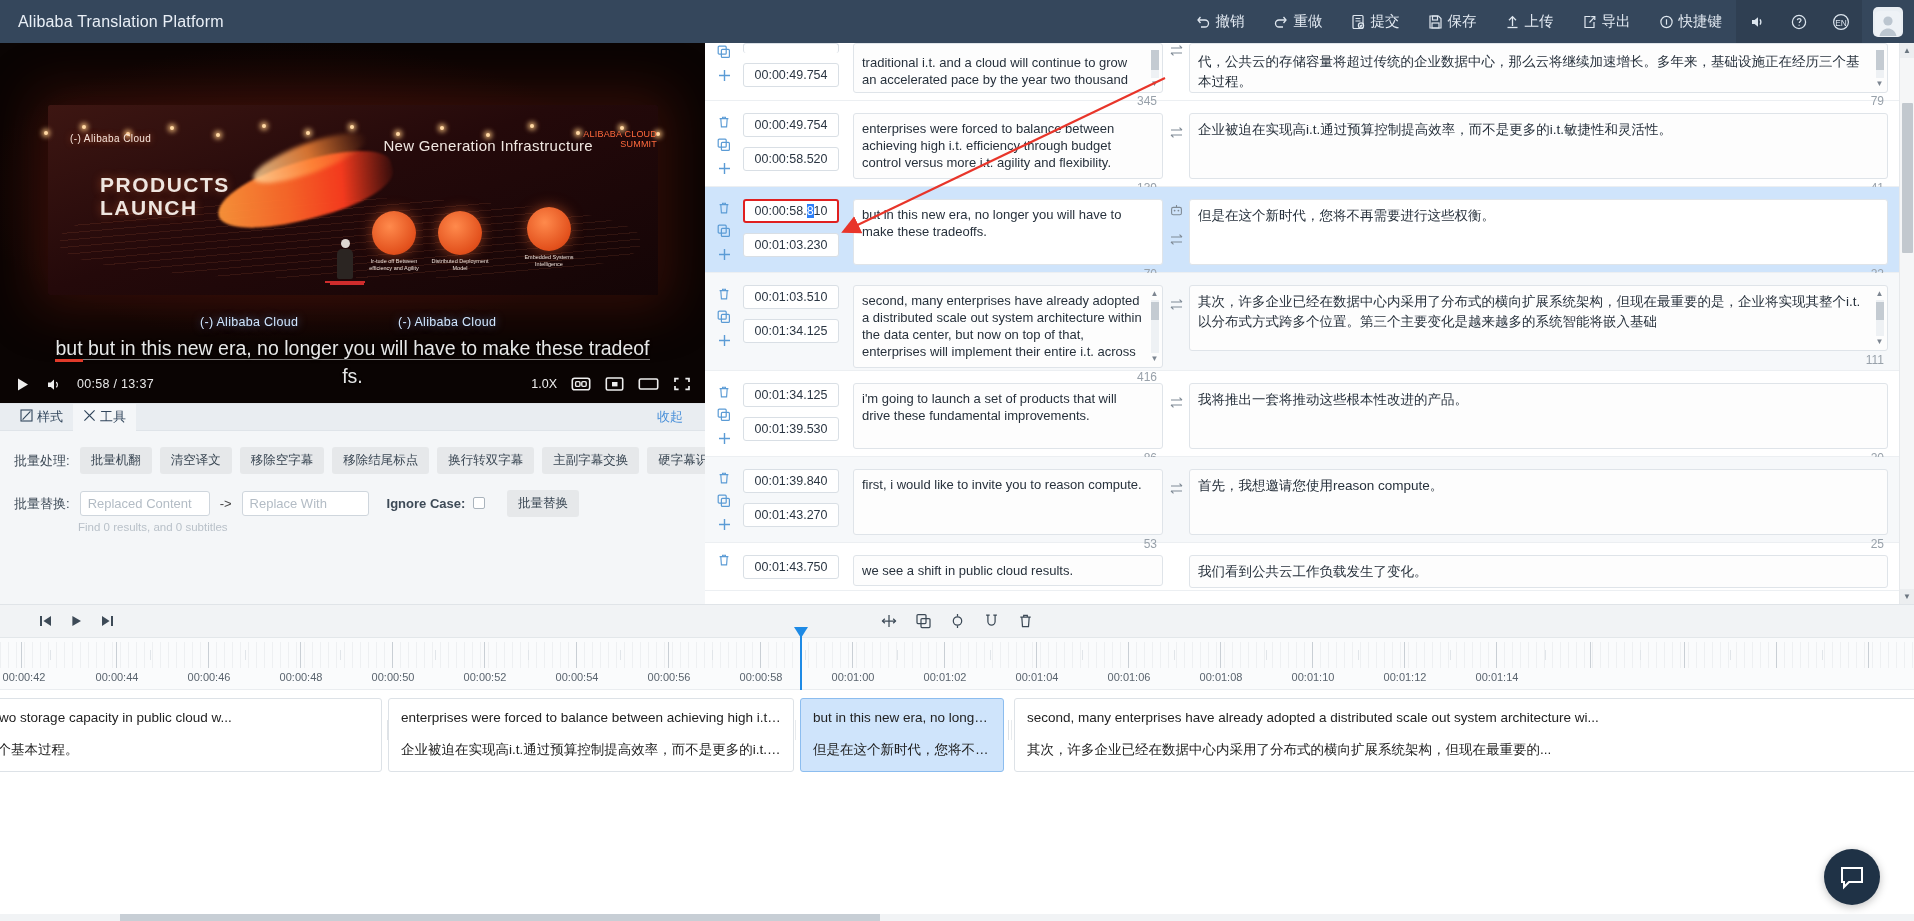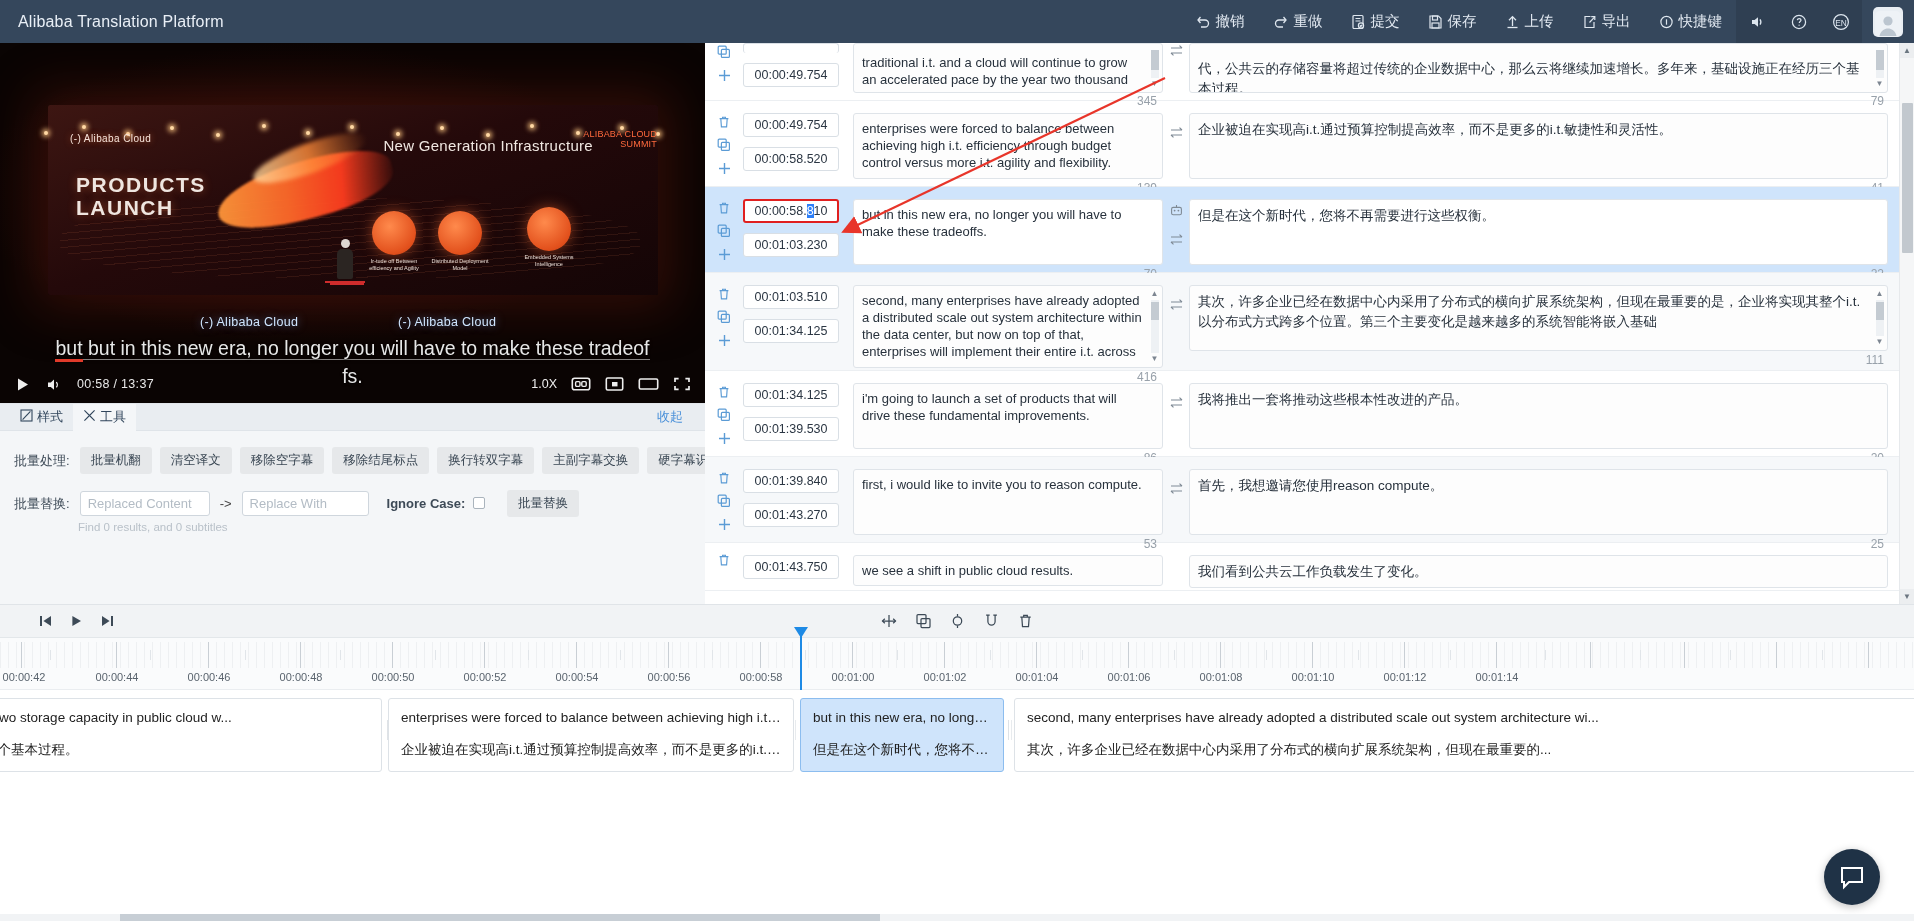--- a/index.html
+++ b/index.html
@@ -76,21 +76,21 @@
   .lights{ position:absolute; left:30px; top:80px; width:640px; height:18px; }
   .lights i{
     position:absolute; width:4px;height:4px;border-radius:50%;
     background:#ffd9a4; box-shadow:0 0 5px 2px rgba(255,200,130,.85);
   }
   .brandline{
     position:absolute; left:70px; top:90px; color:#f6e3da; font-size:10px; letter-spacing:.4px;
     text-shadow:0 0 6px rgba(255,120,60,.6);
   }
   .prodlaunch{
-    position:absolute; left:76px; top:130px; color:#efe6e0; font-size:21px;
+    position:absolute; left:100px; top:130px; color:#efe6e0; font-size:21px;
     font-weight:700; line-height:1.1; letter-spacing:1.5px;
     text-shadow:0 0 10px rgba(255,120,60,.45);
   }
   .newgen{
     position:absolute; right:112px; top:94px; color:#f0e7e1; font-size:15px; letter-spacing:.3px;
   }
   .ccl{
     position:absolute; right:48px; top:86px; color:#ff6a3d; font-size:9px;
     text-align:right; line-height:1.15; letter-spacing:.2px;
   }
@@ -597,21 +597,21 @@
           <div class="cnt-src" style="bottom:-15px">345</div>
         </div>
         <div class="col-mid" style="padding-top:0">
           <span>
             <svg width="15" height="15" viewBox="0 0 15 15" fill="none" stroke="#7f8a95" stroke-width="1.15">
               <path d="M2 5h11M10.5 2.6 13 5M13 10H2M4.5 12.4 2 10"></path>
             </svg>
           </span>
         </div>
         <div class="col-tgt" style="padding-top:0">
-          <div class="tgtbox" style="min-height:50px;height:50px;padding-top:15px">
+          <div class="tgtbox" style="min-height:50px;height:50px;padding-top:8px">
             <span>代，公共云的存储容量将超过传统的企业数据中心，那么云将继续加速增长。多年来，基础设施正在经历三个基本过程。</span>
             <div class="mini-scroll">
               <div class="ms-track">
                   <div class="ms-thumb" style="top:0;height:20px"></div>
                 </div>
               <div class="ms-dn">▼</div>
             </div>
           </div>
           <div class="cnt-tgt" style="bottom:-15px">79</div>
         </div>

